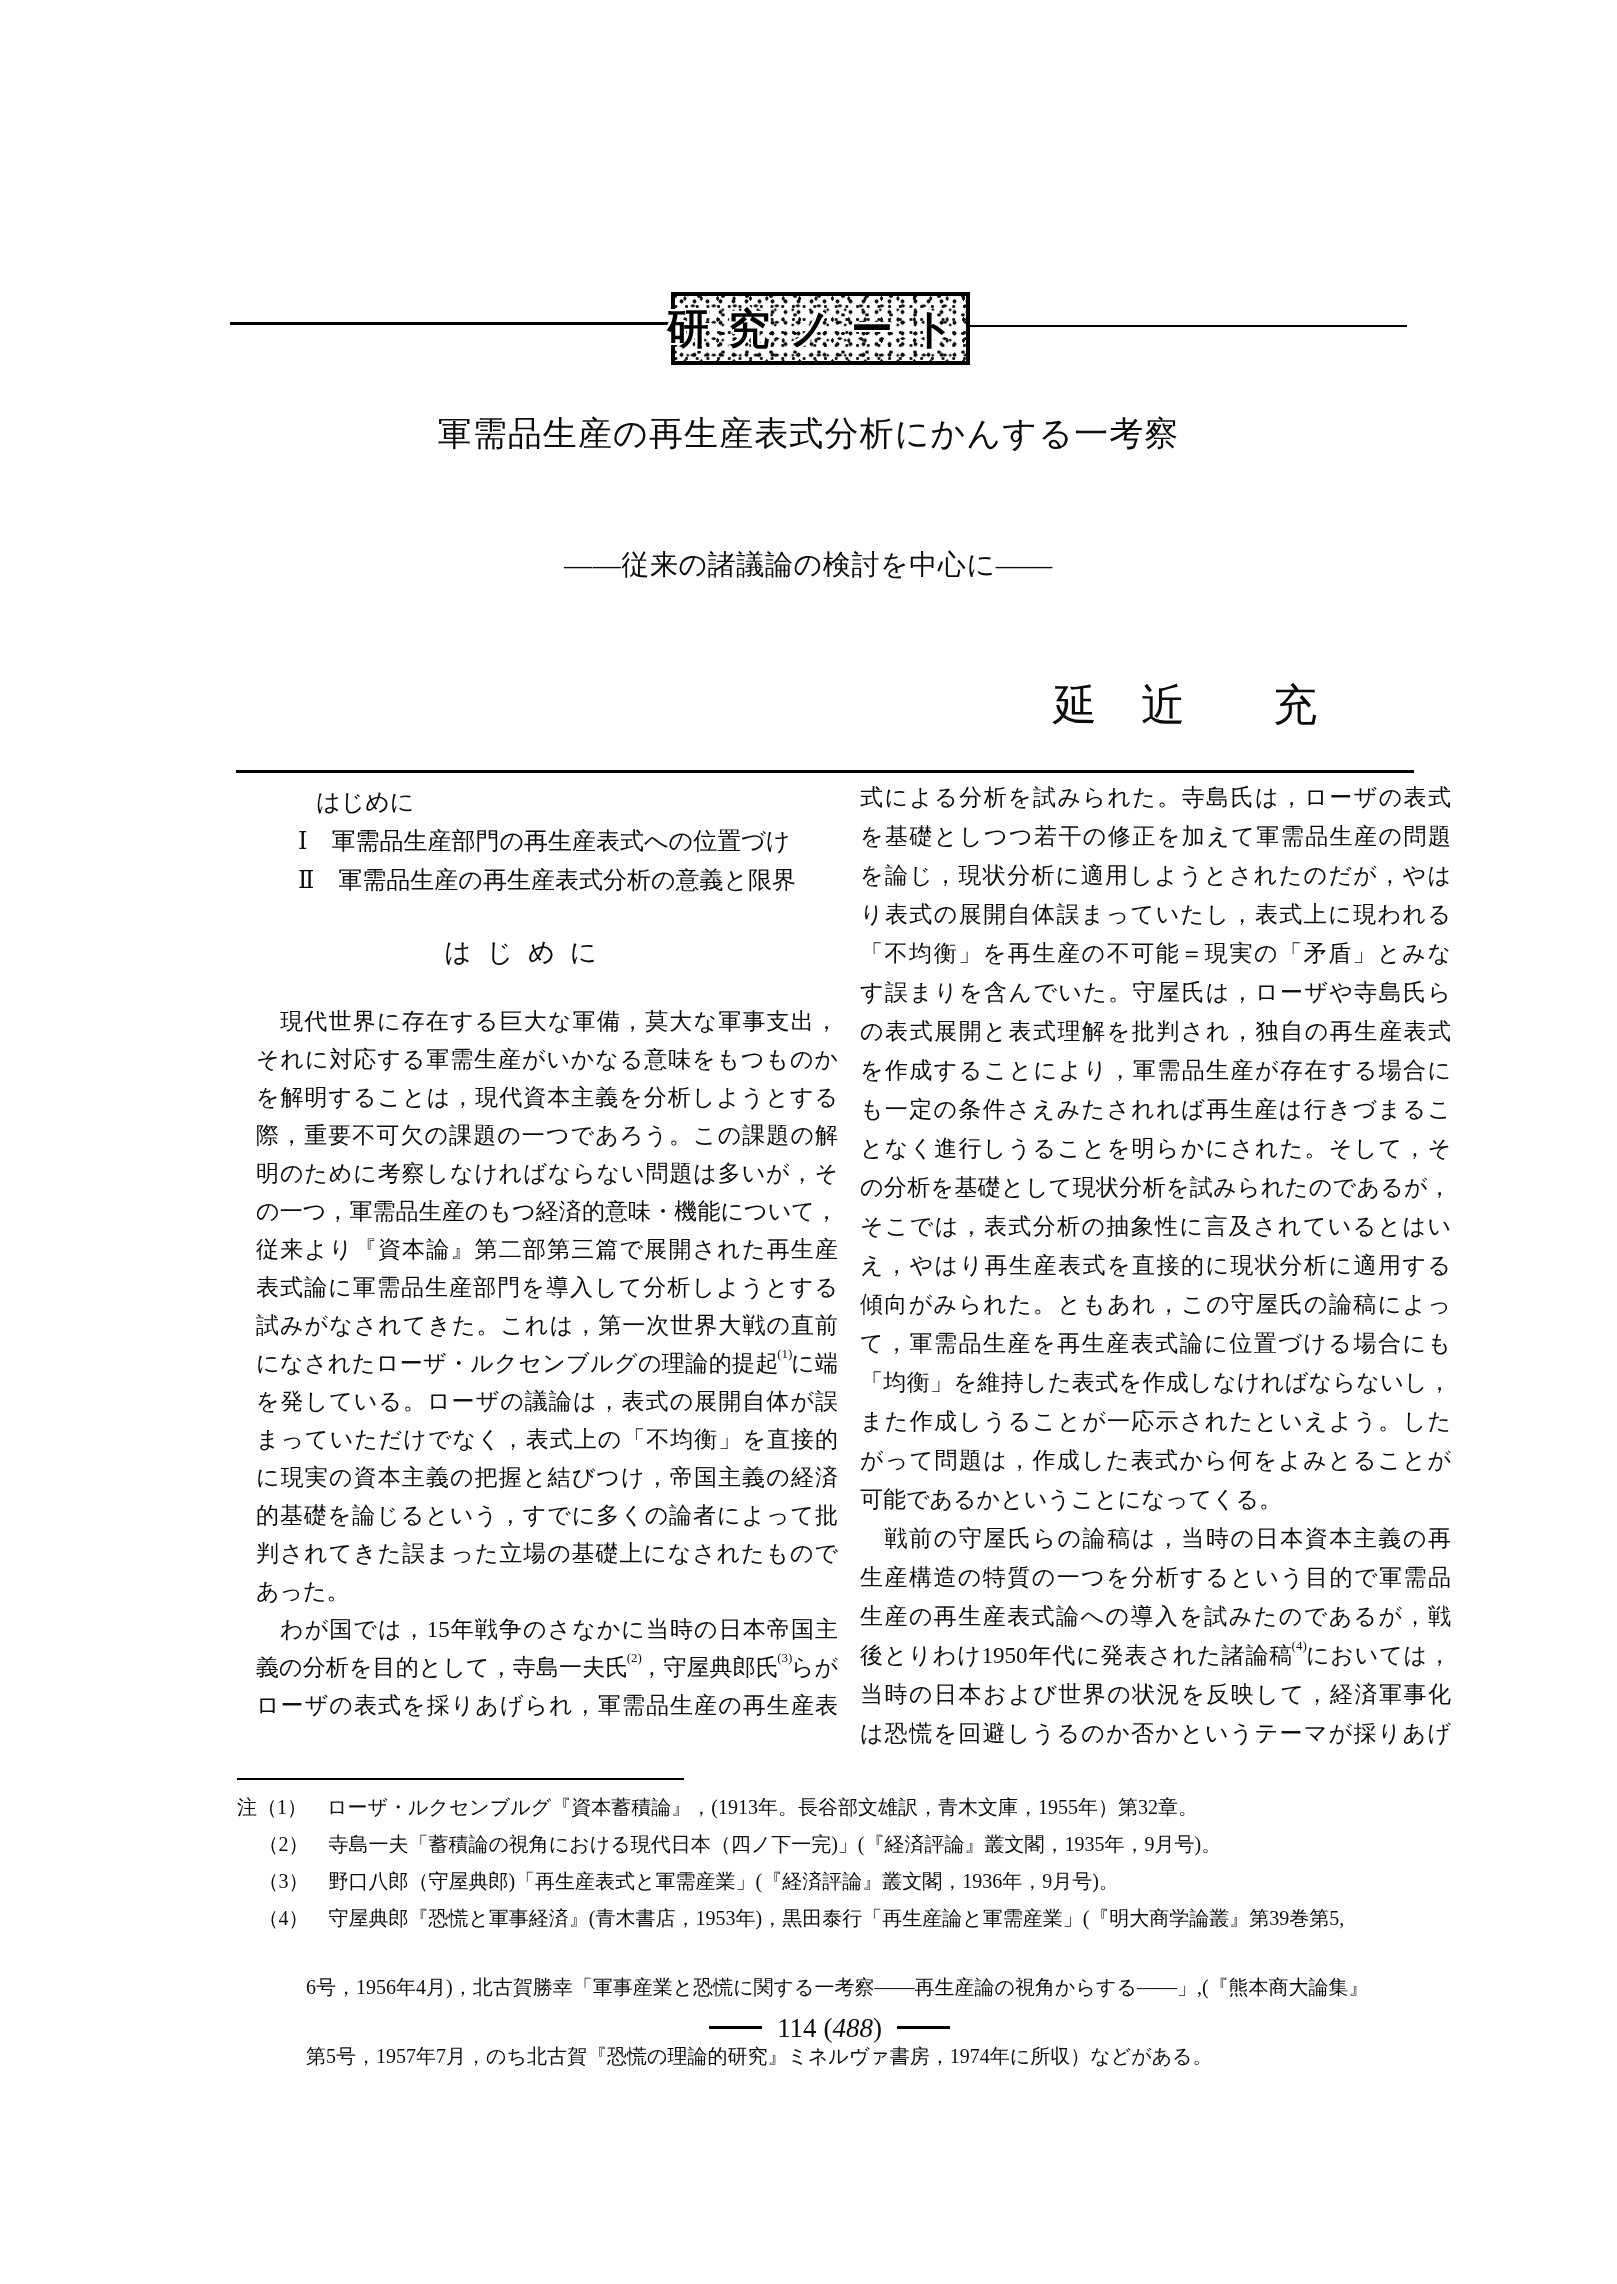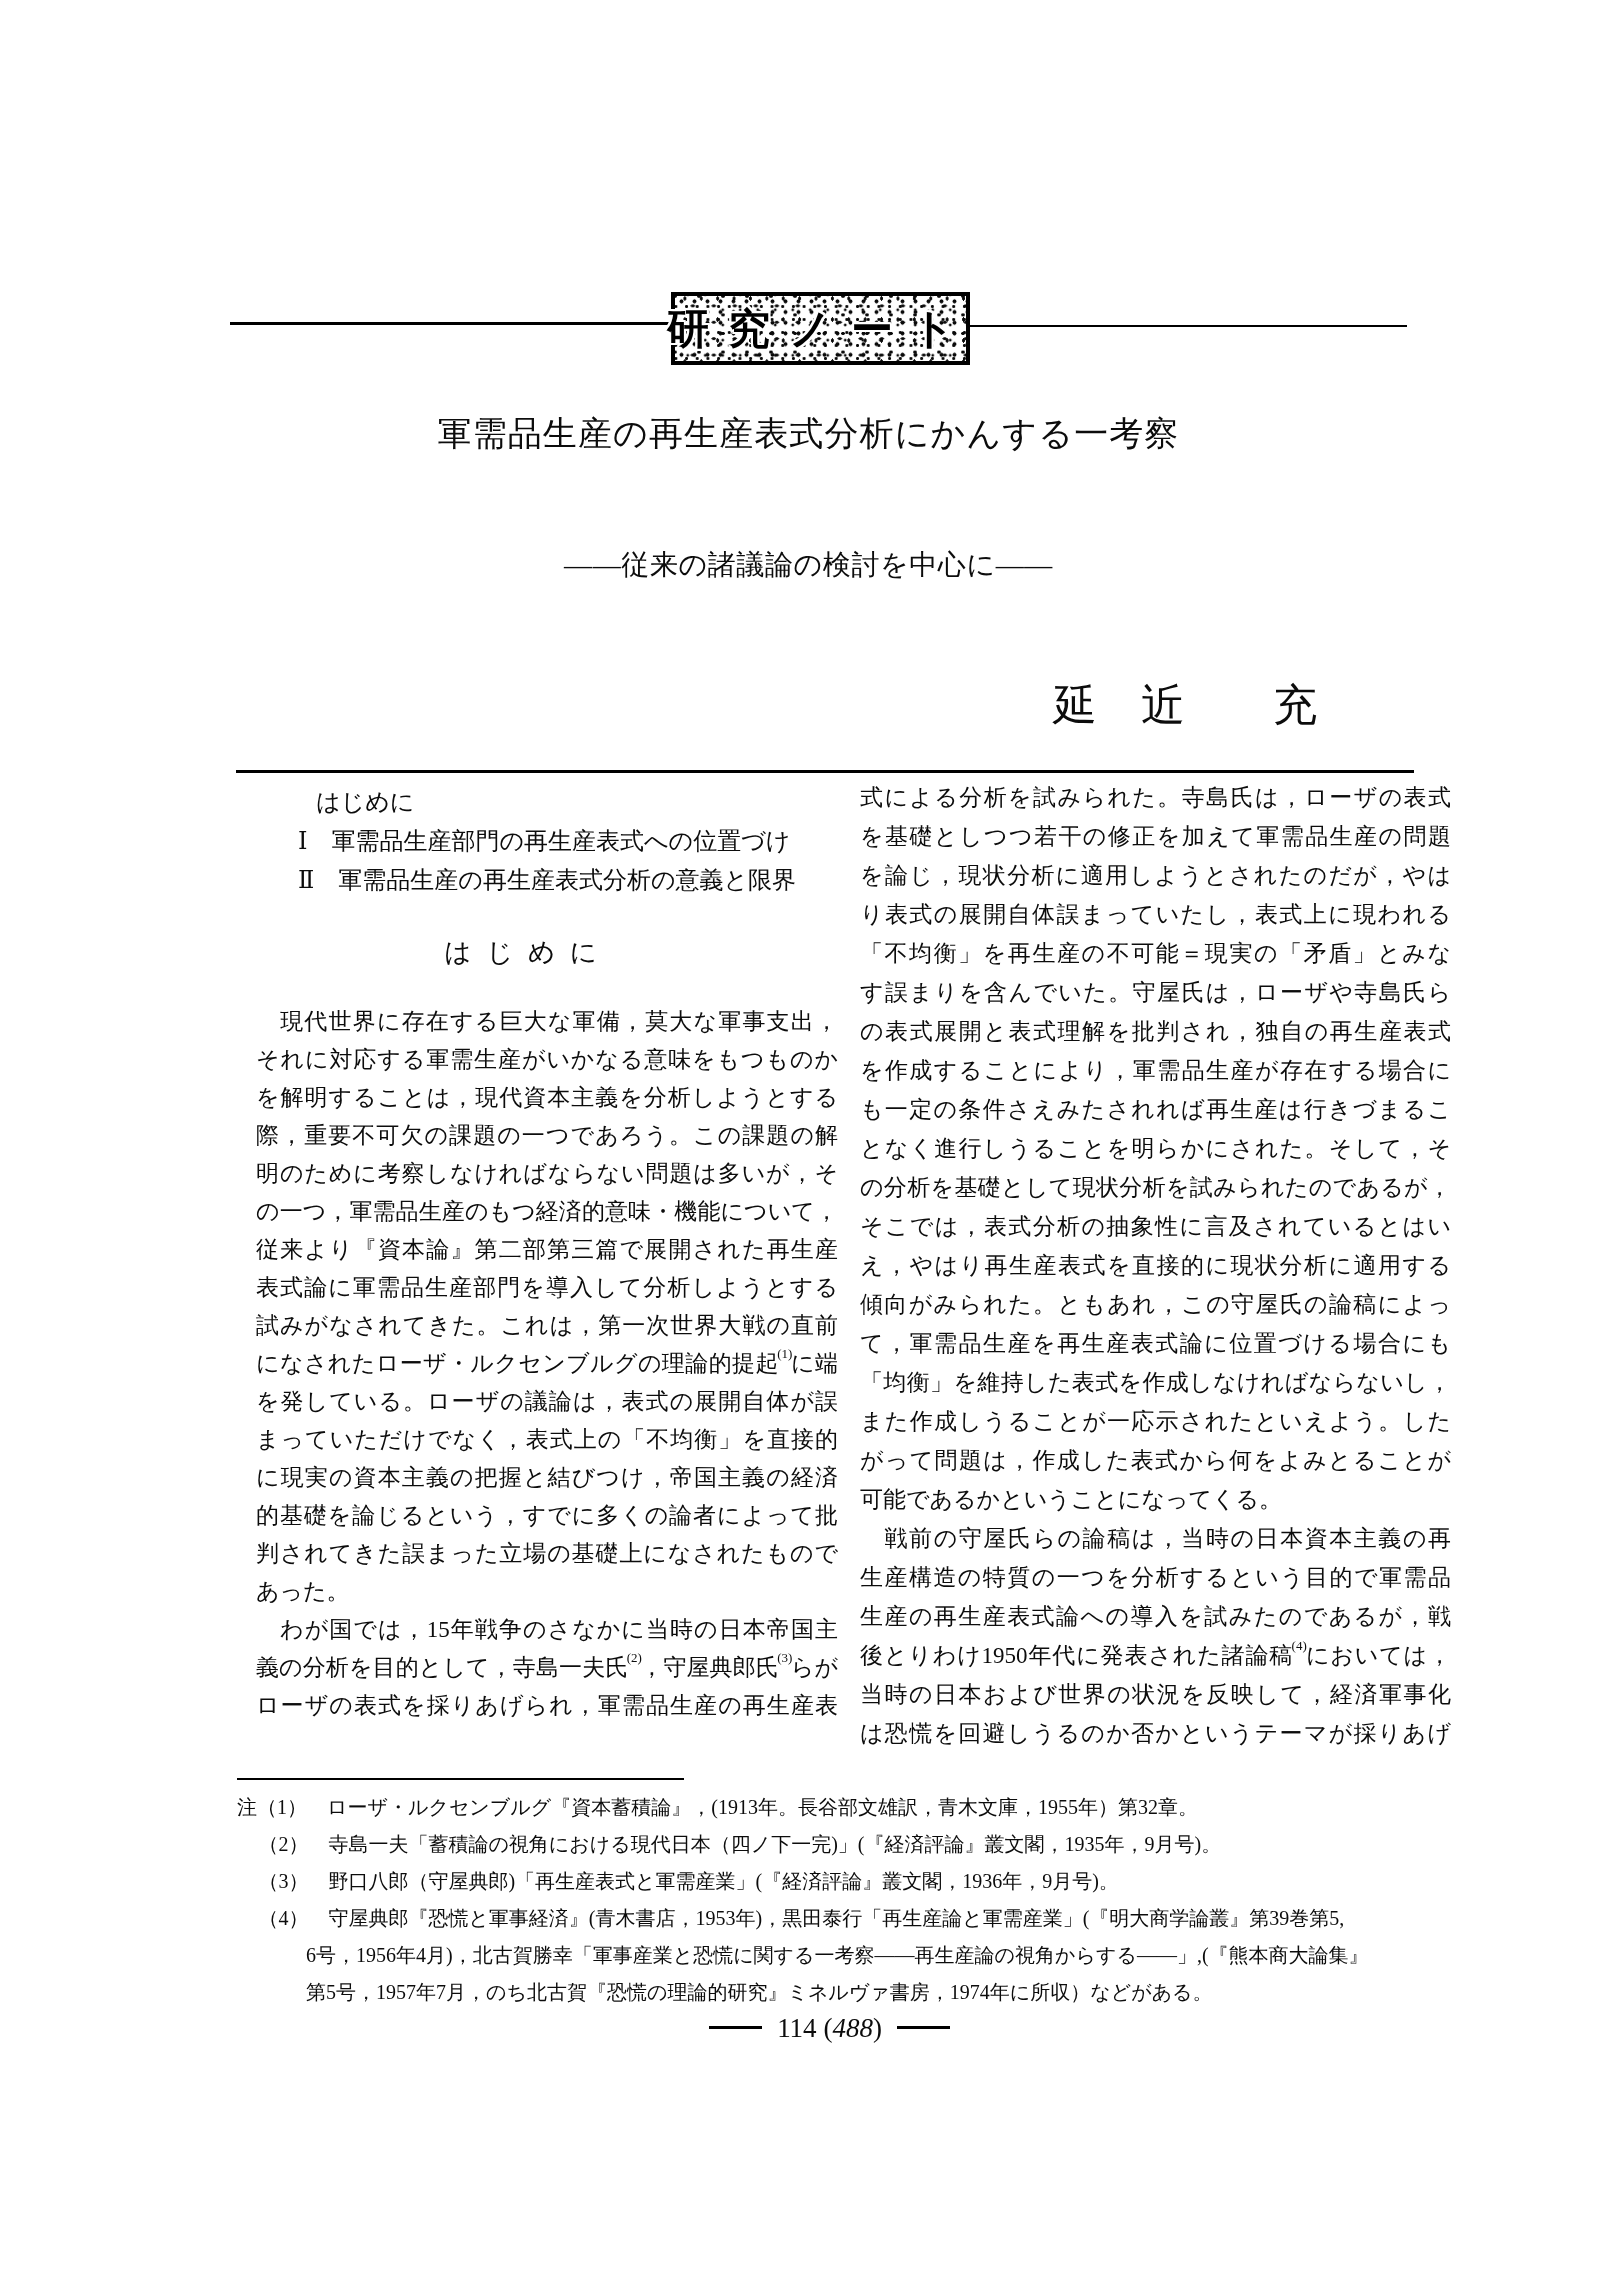--- a/index.html
+++ b/index.html
@@ -61,21 +61,21 @@
     overflow:visible;white-space:normal;
   }
   .body-col .line.noj{text-align:left;text-align-last:left;}
   sup.fn{font-size:13px;line-height:0;vertical-align:super;position:relative;top:-4.5px;
     letter-spacing:0;margin:0 -1.7px;}
   
   #footnote-rule{position:absolute;left:237px;top:1778px;width:447px;height:2.3px;background:#000;}
   #footnotes{position:absolute;left:237px;top:1790px;width:1183px;font-size:20px;}
   #footnotes .line{height:37px;line-height:34px;text-align:left;white-space:nowrap;}
   #footnotes .lv1{margin-left:21.4px;}
-  #footnotes .lv2{margin-left:69px;}
+  #footnotes .lv2{margin-left:69px;margin-top:32px;}
   
   #page-footer{position:absolute;left:0;top:2013px;width:100%;text-align:center;
     font-size:27px;white-space:nowrap;padding-left:21px;}
   .footer-dash{display:inline-block;width:53px;height:2.8px;background:#000;
     vertical-align:8px;margin:0 14.7px;}
   #issue-number{font-style:italic;}
 </style>
 </head>
 <body>
 

